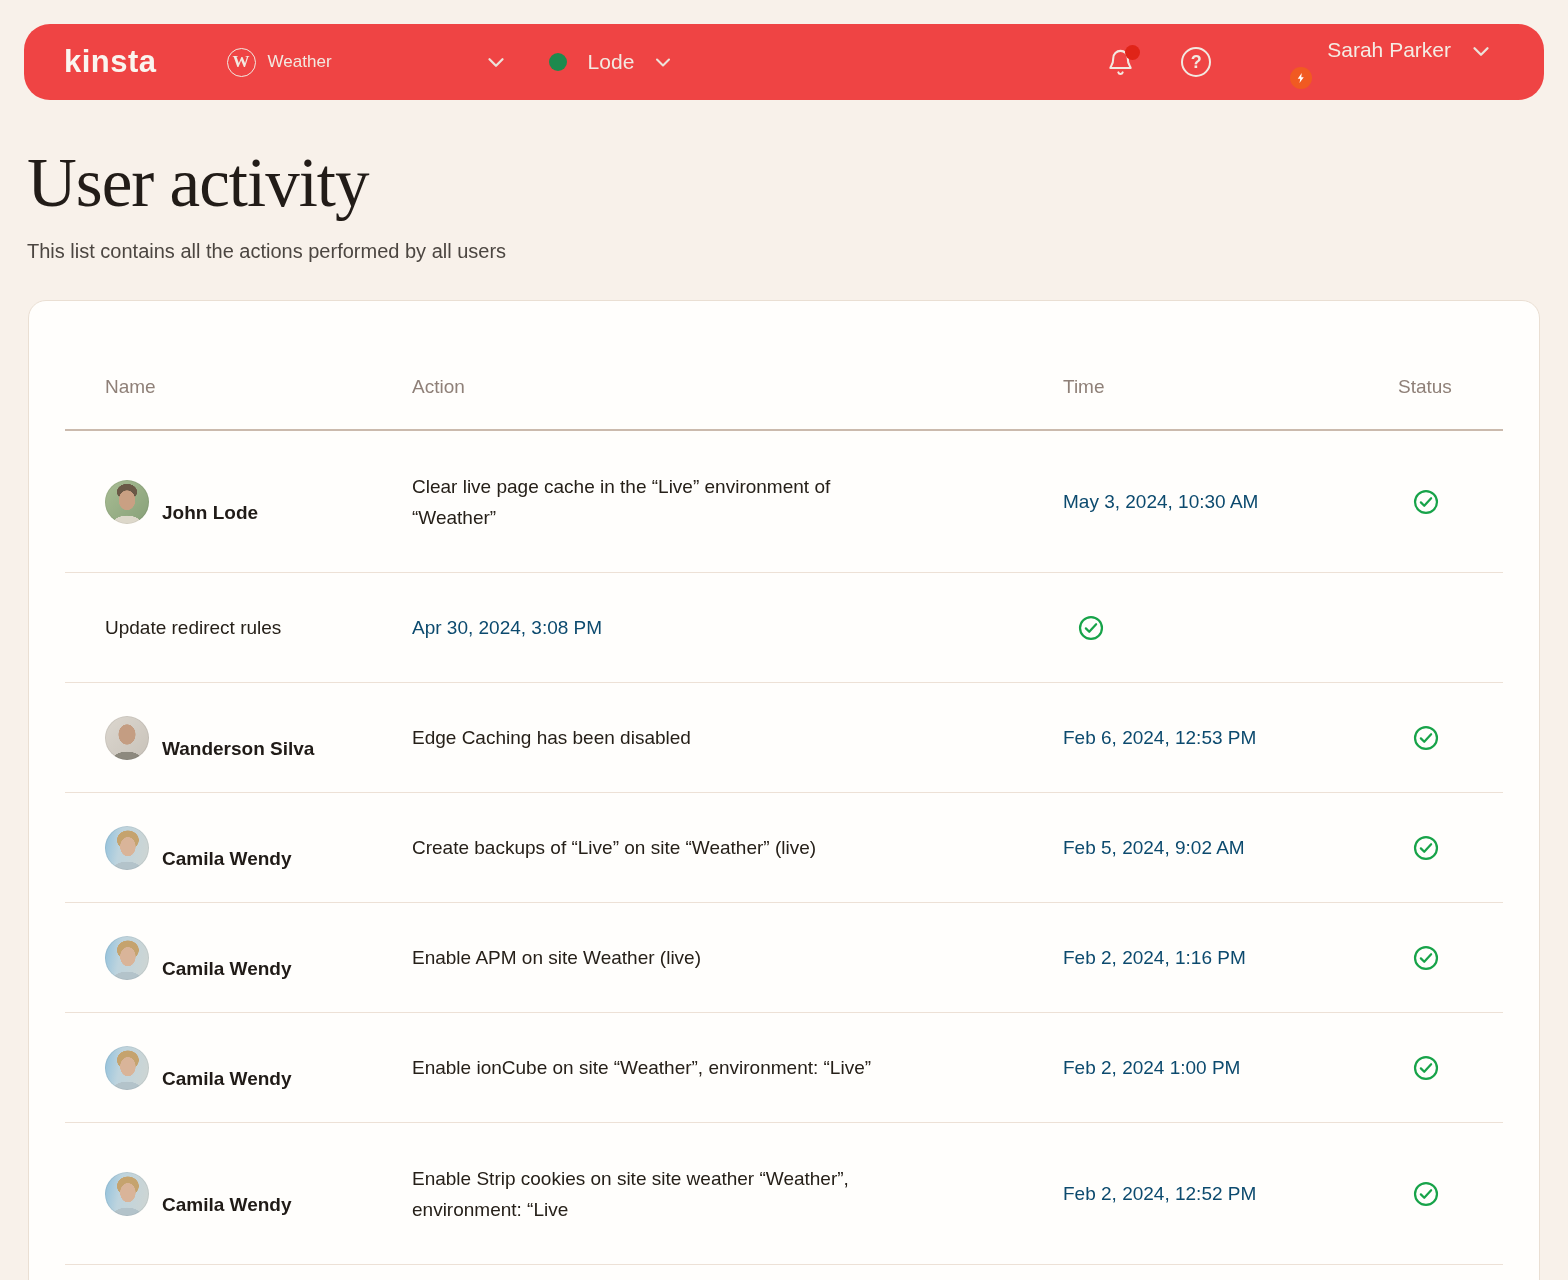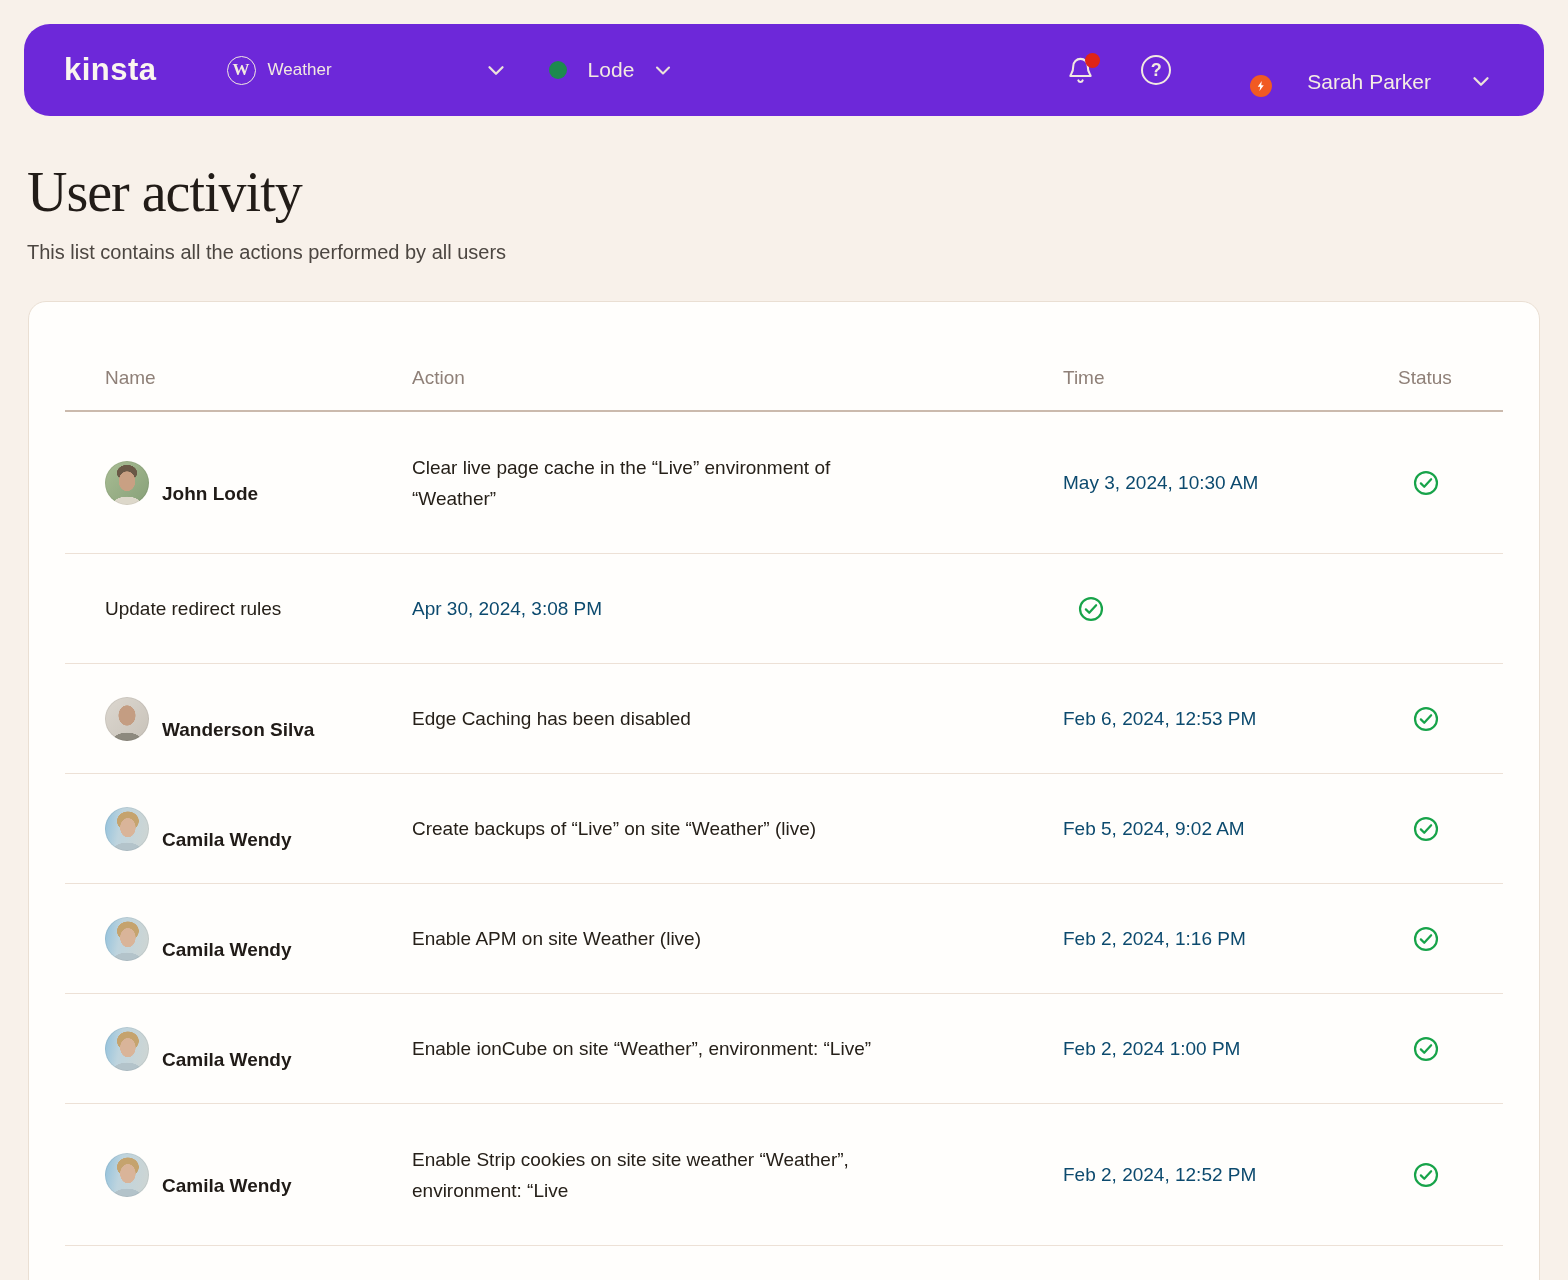--- a/index.html
+++ b/index.html
@@ -8,22 +8,22 @@
     background: #f8f1ea;
     overflow: hidden;
     font-family: "Liberation Sans", "DejaVu Sans", sans-serif;
     color: #231d1a;
     position: relative;
   }
 
   
   .navbar {
     margin: 24px 24px 8px 24px;
-    height: 92px;
-    background: #6d28d9;
+    height: 76px;
+    background: #ef4444;
     border-radius: 26px;
     display: flex;
     align-items: center;
     color: #f2e9e1;
   }
   .nav-left { display: flex; align-items: center; padding-left: 40px; }
   .logo {
     font-size: 31px;
     font-weight: 700;
     letter-spacing: 0.5px;
@@ -67,57 +67,57 @@
     background: #e02418;
   }
   .help-btn {
     margin-left: 46px;
     width: 30px; height: 30px;
     border: 2px solid #f2e9e1;
     border-radius: 50%;
     display: flex; align-items: center; justify-content: center;
     font-size: 18px; font-weight: 700;
   }
-  .user-menu { margin-left: 47px; display: flex; align-items: flex-end; cursor: pointer; gap: 20px; }
+  .user-menu { margin-left: 47px; display: flex; align-items: flex-start; cursor: pointer; }
   .nav-avatar-wrap { position: relative; width: 48px; height: 48px; }
   .nav-avatar-wrap .avatar { width: 48px; height: 48px; }
   .bolt-badge {
     position: absolute; right: -6px; bottom: -3px;
     width: 22px; height: 22px; border-radius: 50%;
     background: #f15a22;
     display: flex; align-items: center; justify-content: center;
   }
   .user-name { margin-left: 21px; font-size: 21px; color: #f4ece4; }
   .user-menu .chev { margin-left: 17px; }
 
   
   .page-header { margin: 44px 0 0 27px; }
   .page-title {
     font-family: "Liberation Serif", "DejaVu Serif", serif;
     font-weight: 400;
-    font-size: 56px;
+    font-size: 69px;
     letter-spacing: -1px;
     color: #221c18;
   }
   .page-subtitle { margin-top: 17px; font-size: 20px; color: #4c4641; }
 
   
   .card {
     margin: 37px 28px 0 28px;
     background: #fffefc;
     border: 1px solid #eadfd3;
     border-radius: 18px;
     height: 1400px; 
     padding: 0 36px;
   }
   .thead {
     display: grid;
     grid-template-columns: 307px 651px 335px 1fr;
     padding: 44px 0 0 40px;
-    height: 110px;
+    height: 130px;
     align-items: center;
     border-bottom: 2px solid #cbbaad;
     color: #8f8078;
     font-size: 19px;
   }
   .trow {
     display: grid;
     grid-template-columns: 307px 651px 335px 1fr;
     align-items: center;
     min-height: 110px;

